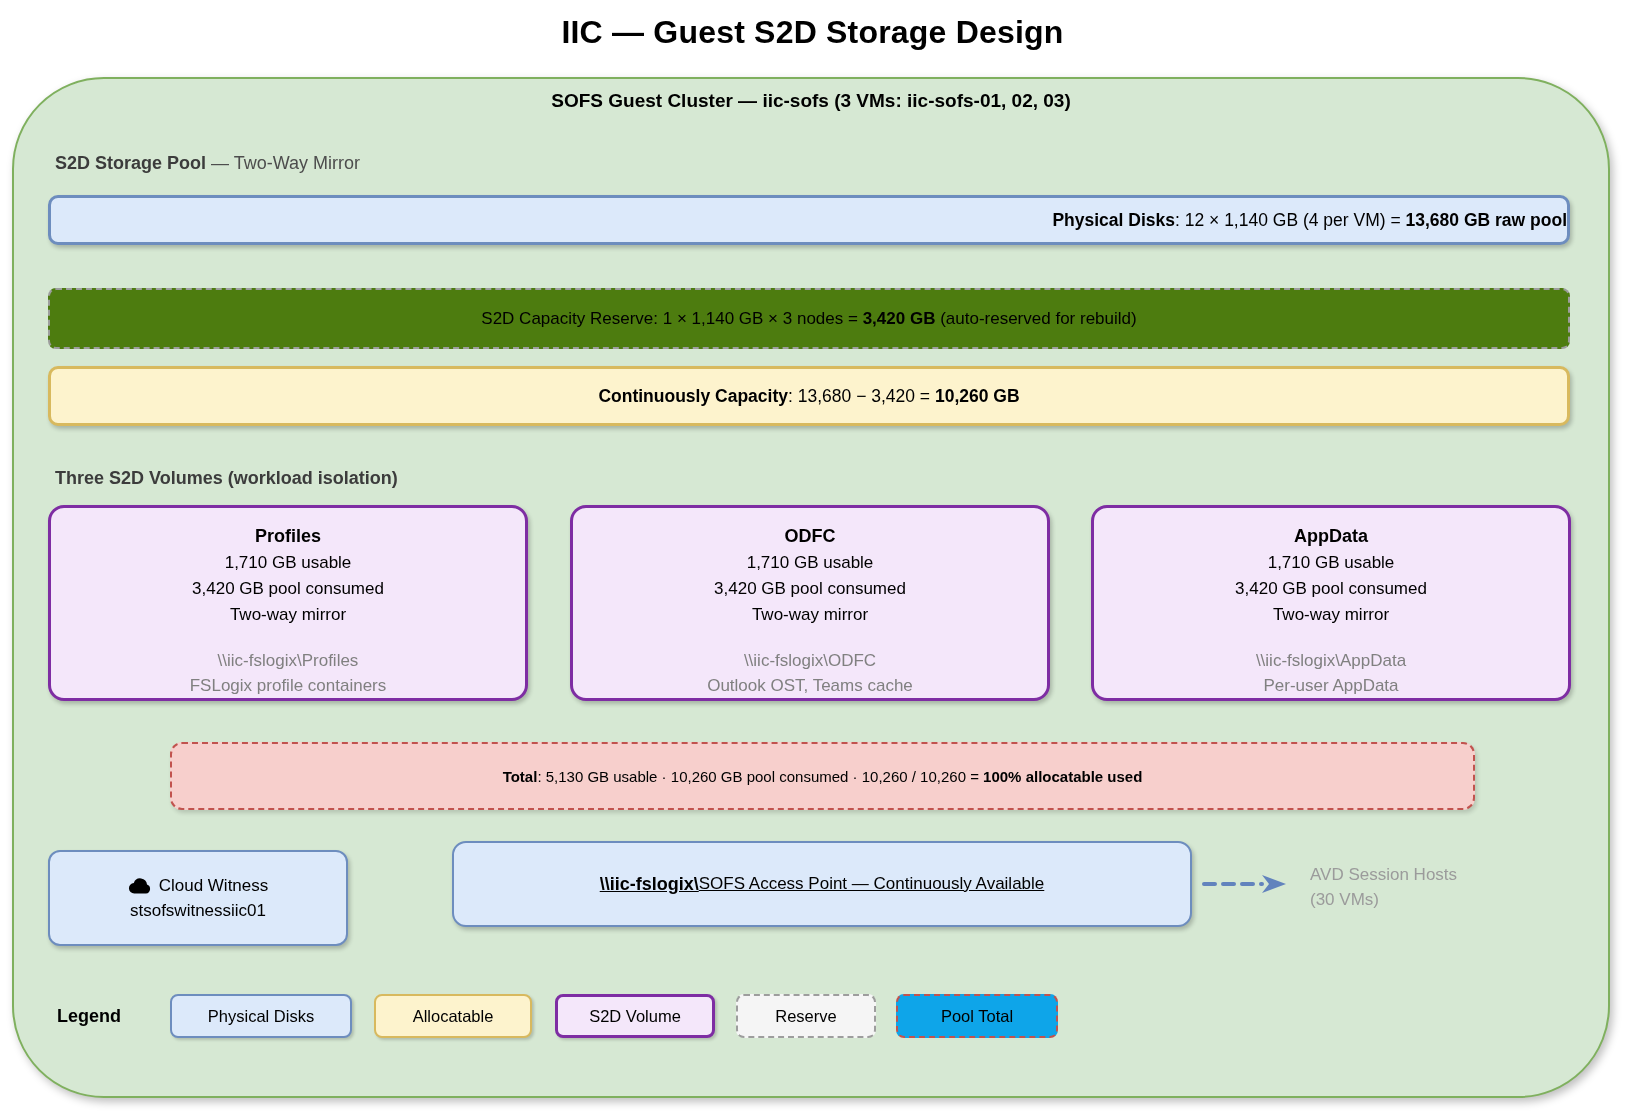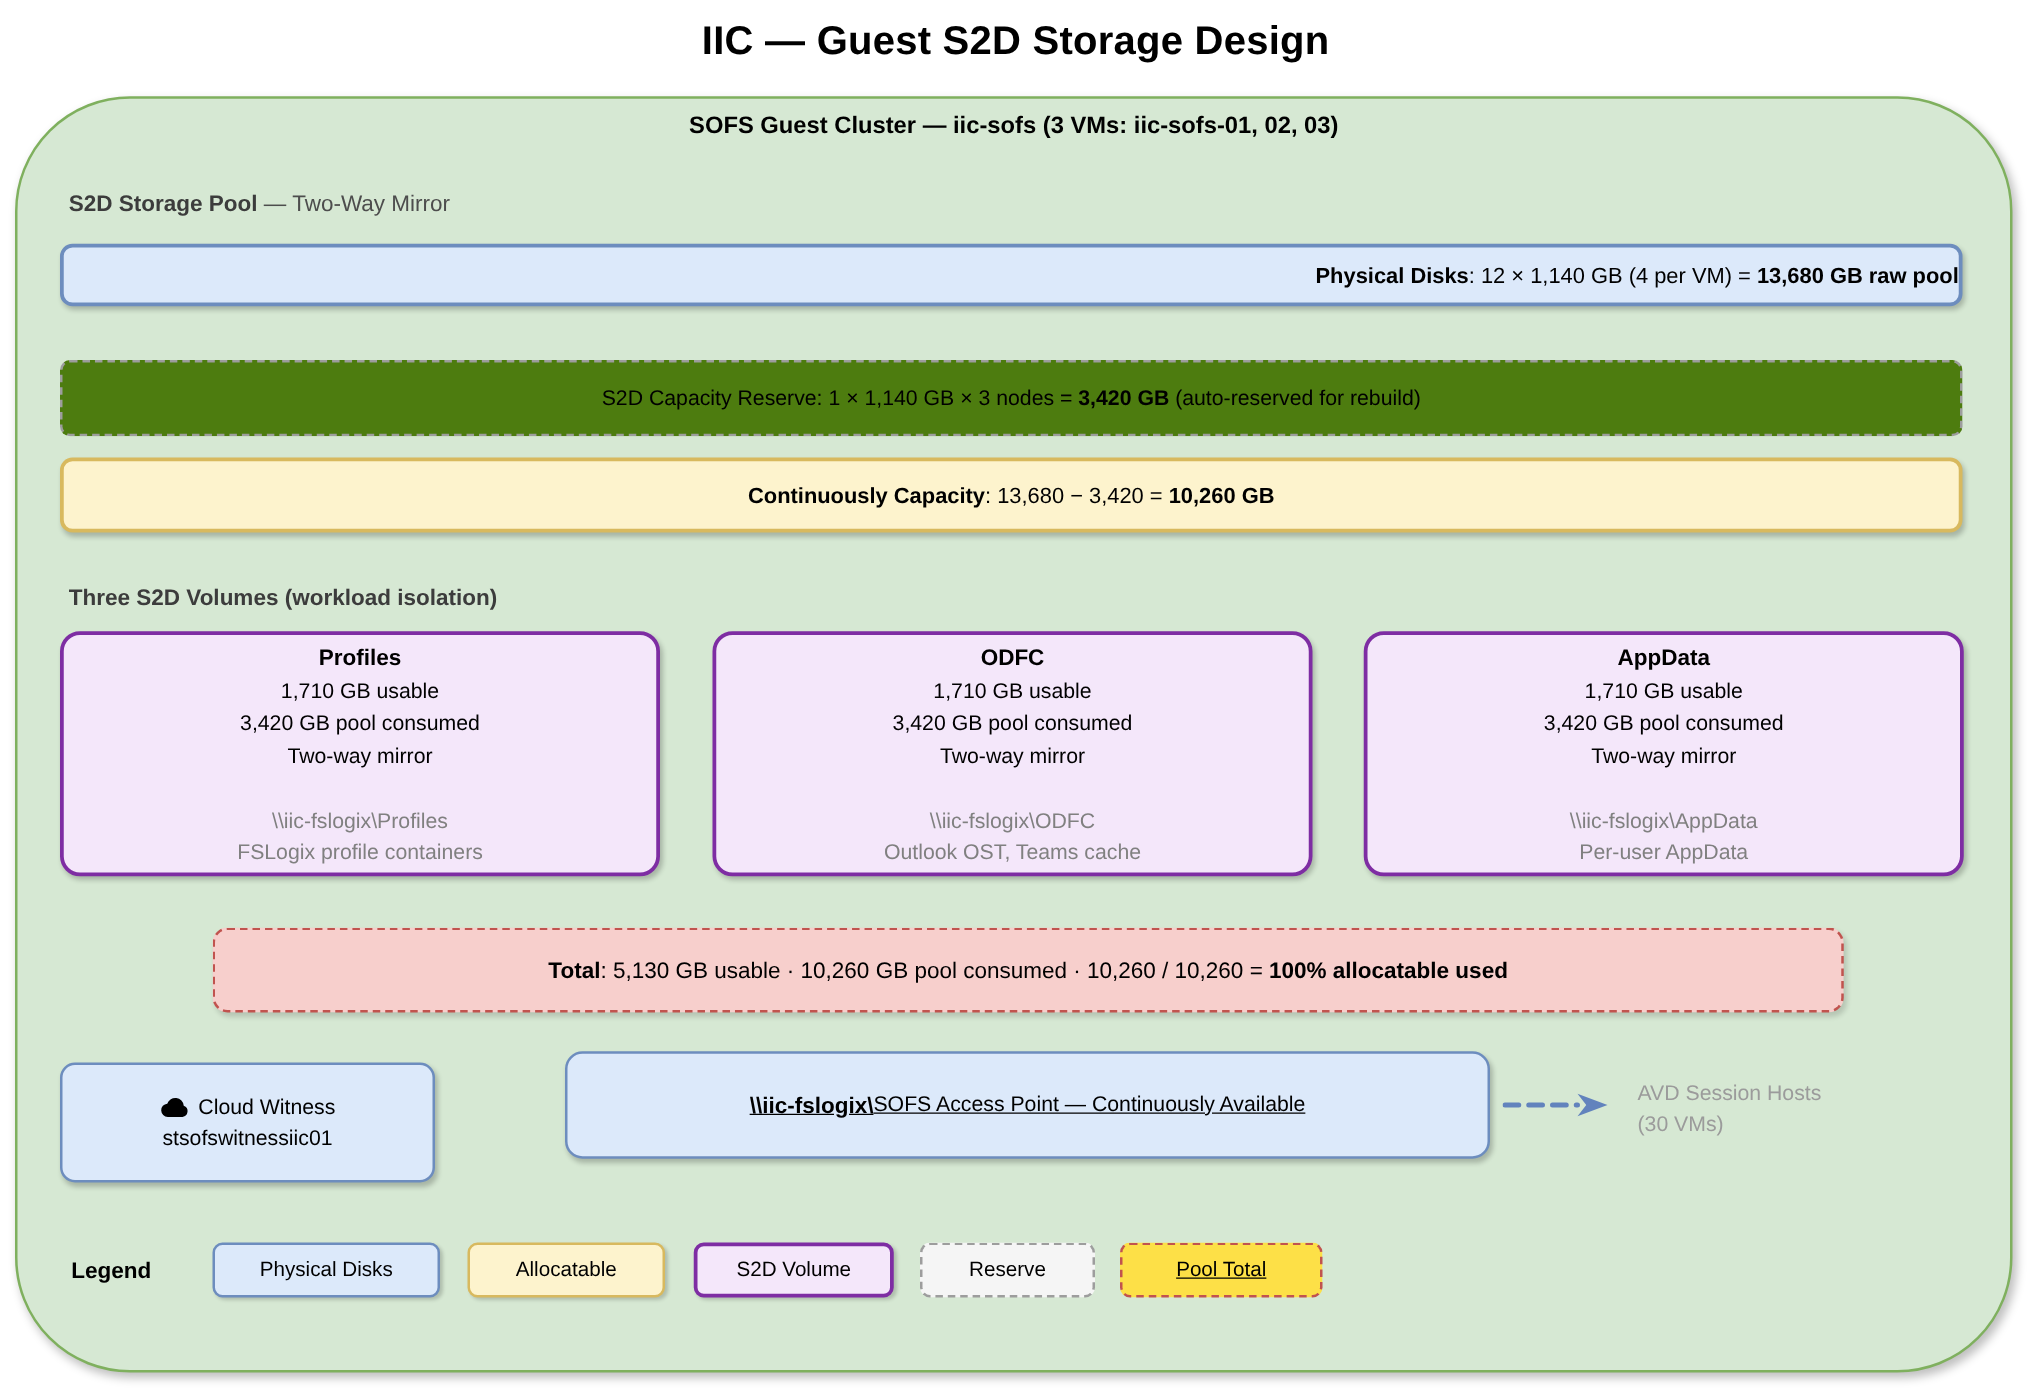--- a/index.html
+++ b/index.html
@@ -63,35 +63,35 @@
     background: #fdf3cd; border: 3px solid #d8b95e;
     box-shadow: 2px 3px 4px rgba(0,0,0,0.22);
   }
 
   .volume-card {
     top: 505px; width: 480px; height: 196px;
     background: #f4e7fa; border: 3px solid #7e2da3;
     border-radius: 16px; box-sizing: border-box;
     box-shadow: 2px 3px 4px rgba(0,0,0,0.22);
     display: flex; flex-direction: column; align-items: center;
-    padding-top: 4px;
+    padding-top: 14px;
     text-align: center;
   }
   #volume-card-profiles { left: 48px; }
   #volume-card-odfc     { left: 570px; }
   #volume-card-appdata  { left: 1091px; }
   .volume-card .vname { font-size: 18px; font-weight: bold; line-height: 28px; }
   .volume-card .vline { font-size: 17px; line-height: 26px; }
   .volume-card .vspacer { height: 26px; }
   .volume-card .vgray { font-size: 17px; line-height: 25px; color: #808080; }
 
   #total-box {
     left: 170px; top: 742px; width: 1305px; height: 68px;
     background: #f7cfcc; border: 2.5px dashed #c1534e;
-    border-radius: 12px; font-size: 18px;
+    border-radius: 12px; font-size: 15px;
     box-shadow: 2px 3px 4px rgba(0,0,0,0.15);
   }
 
   #cloud-witness-box {
     left: 48px; top: 850px; width: 300px; height: 96px;
     background: #dce9fa; border: 2.5px solid #6d8dbe;
     border-radius: 12px; box-sizing: border-box;
     box-shadow: 2px 3px 4px rgba(0,0,0,0.22);
     display: flex; flex-direction: column; align-items: center; justify-content: center;
     font-size: 17px; line-height: 25px;
@@ -122,21 +122,21 @@
   .legend-chip {
     top: 994px; height: 44px;
     box-sizing: border-box; border-radius: 8px;
     display: flex; align-items: center; justify-content: center;
     font-size: 16.5px;
   }
   #legend-physical  { left: 170px;  width: 182px; background: #dce9fa; border: 2.5px solid #6d8dbe; box-shadow: 2px 2px 3px rgba(0,0,0,0.18); }
   #legend-allocatable { left: 374px; width: 158px; background: #fdf3cd; border: 2.5px solid #d8b95e; box-shadow: 2px 2px 3px rgba(0,0,0,0.18); }
   #legend-s2dvolume { left: 555px;  width: 160px; background: #f4e7fa; border: 3px solid #7e2da3; box-shadow: 2px 2px 3px rgba(0,0,0,0.18); }
   #legend-reserve   { left: 736px;  width: 140px; background: #f5f5f5; border: 2px dashed #9d9d9d; }
-  #legend-pooltotal { left: 896px;  width: 162px; background: #fde047; border: 2px dashed #c1534e; text-decoration: underline; }
+  #legend-pooltotal { left: 896px;  width: 162px; background: #0ea5e9; border: 2px dashed #c1534e; }
 </style>
 </head>
 <body>
 
 <div id="page-title" class="abs">IIC — Guest S2D Storage Design</div>
 
 <div id="cluster-container" class="abs"></div>
 
 <div id="cluster-header" class="abs">SOFS Guest Cluster — iic-sofs (3 VMs: iic-sofs-01, 02, 03)</div>
 

